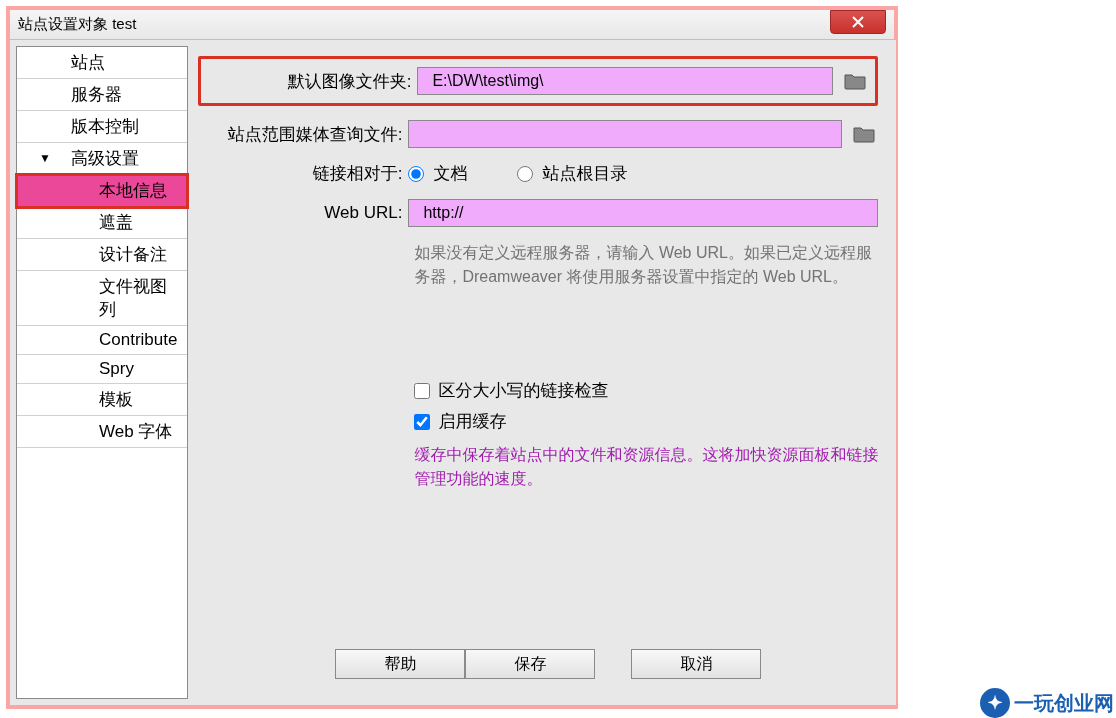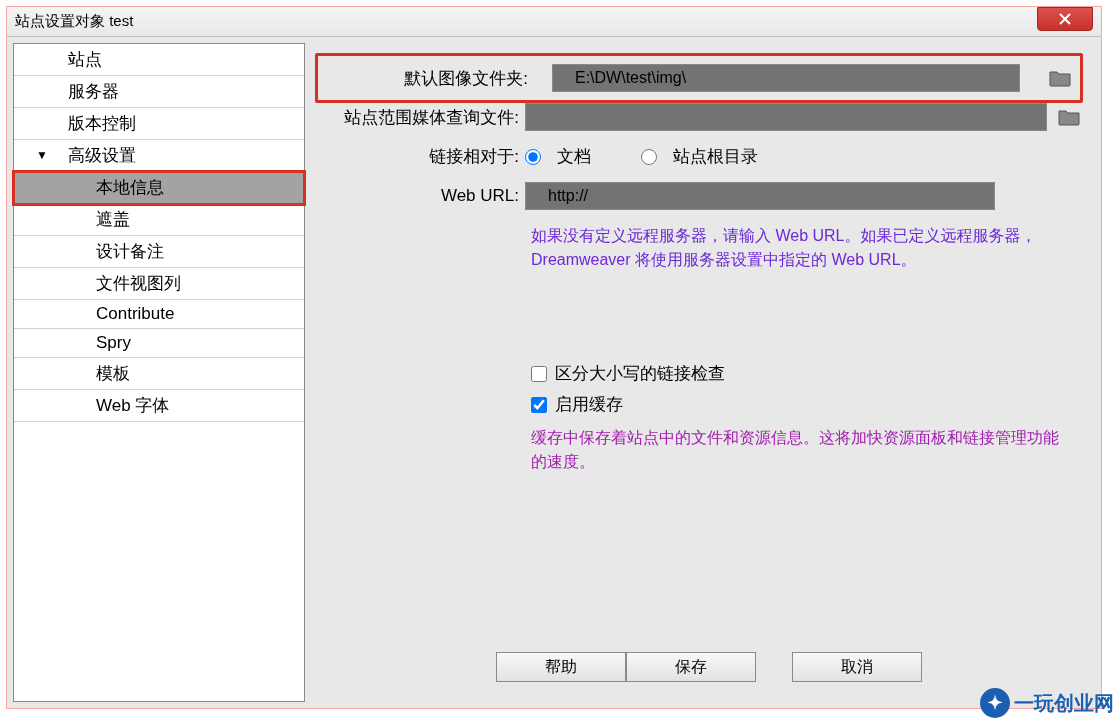--- a/index.html
+++ b/index.html
@@ -5,24 +5,24 @@
   * { box-sizing: border-box; margin: 0; padding: 0; }
   body {
     font-family: "Microsoft YaHei", sans-serif;
     background: #fff;
     width: 1116px;
     height: 718px;
     overflow: hidden;
     position: relative;
   }
   .window {
-    width: 1096px;
+    width: 892px;
     height: 703px;
     margin: 6px;
-    border: 1px solid #fca5a5;
+    border: 4px solid #fca5a5;
     background: #fff;
     position: relative;
   }
   .titlebar {
     height: 30px;
     background: linear-gradient(#f5f5f5, #e8e8e8);
     border-bottom: 1px solid #c0c0c0;
     display: flex;
     align-items: center;
     justify-content: space-between;
@@ -71,58 +71,57 @@
   .tree-item.expandable { padding-left: 54px; }
   .tree-item.expandable::before {
     content: "▼";
     position: absolute;
     left: 22px;
     font-size: 12px;
     top: 8px;
   }
   .tree-item.child { padding-left: 82px; }
   .tree-item.selected {
-    background: #a3a3a3;
+    background: #ec4899;
     outline: 3px solid #d93025;
     outline-offset: -1px;
     z-index: 2;
   }
   .main {
     flex: 1;
     padding: 14px 18px 10px 10px;
     background: #e8e8e8;
     display: flex;
     flex-direction: column;
   }
   .form-area { flex: 1; }
   .row {
     display: flex;
     align-items: center;
     margin-bottom: 14px;
   }
   .row.highlight {
     border: 3px solid #d93025;
     padding: 8px 6px;
-    margin-bottom: 0;
+    margin-bottom: 14px;
     margin-top: 2px;
     border-radius: 2px;
-    gap: 18px;
   }
   .label {
     width: 210px;
     text-align: right;
     font-size: 17px;
     padding-right: 6px;
   }
   .text-input {
     flex: 1;
     height: 28px;
     border: 1px solid #8a8a8a;
-    background: #737373;
-    padding: 2px 22px;
+    background: #f0abfc;
+    padding: 2px 14px;
     font-size: 16px;
     font-family: inherit;
   }
   .folder-btn {
     width: 28px;
     height: 24px;
     margin-left: 8px;
     background: #e8e8e8;
     border: none;
     cursor: pointer;
@@ -133,26 +132,26 @@
   .folder-icon {
     width: 22px;
     height: 18px;
   }
   .radio-group {
     display: flex;
     gap: 50px;
     align-items: center;
     font-size: 17px;
   }
-  .radio-opt { display: flex; align-items: center; gap: 16px; }
+  .radio-opt { display: flex; align-items: center; gap: 9px; }
   .radio-opt input { width: 16px; height: 16px; }
   .help-text {
     margin-left: 216px;
     font-size: 16px;
-    color: #6d28d9;
+    color: #737373;
     line-height: 1.5;
     margin-bottom: 14px;
     max-width: 540px;
   }
   .cache-section {
     margin-left: 216px;
     margin-top: 90px;
     font-size: 17px;
   }
   .checkbox-row {

